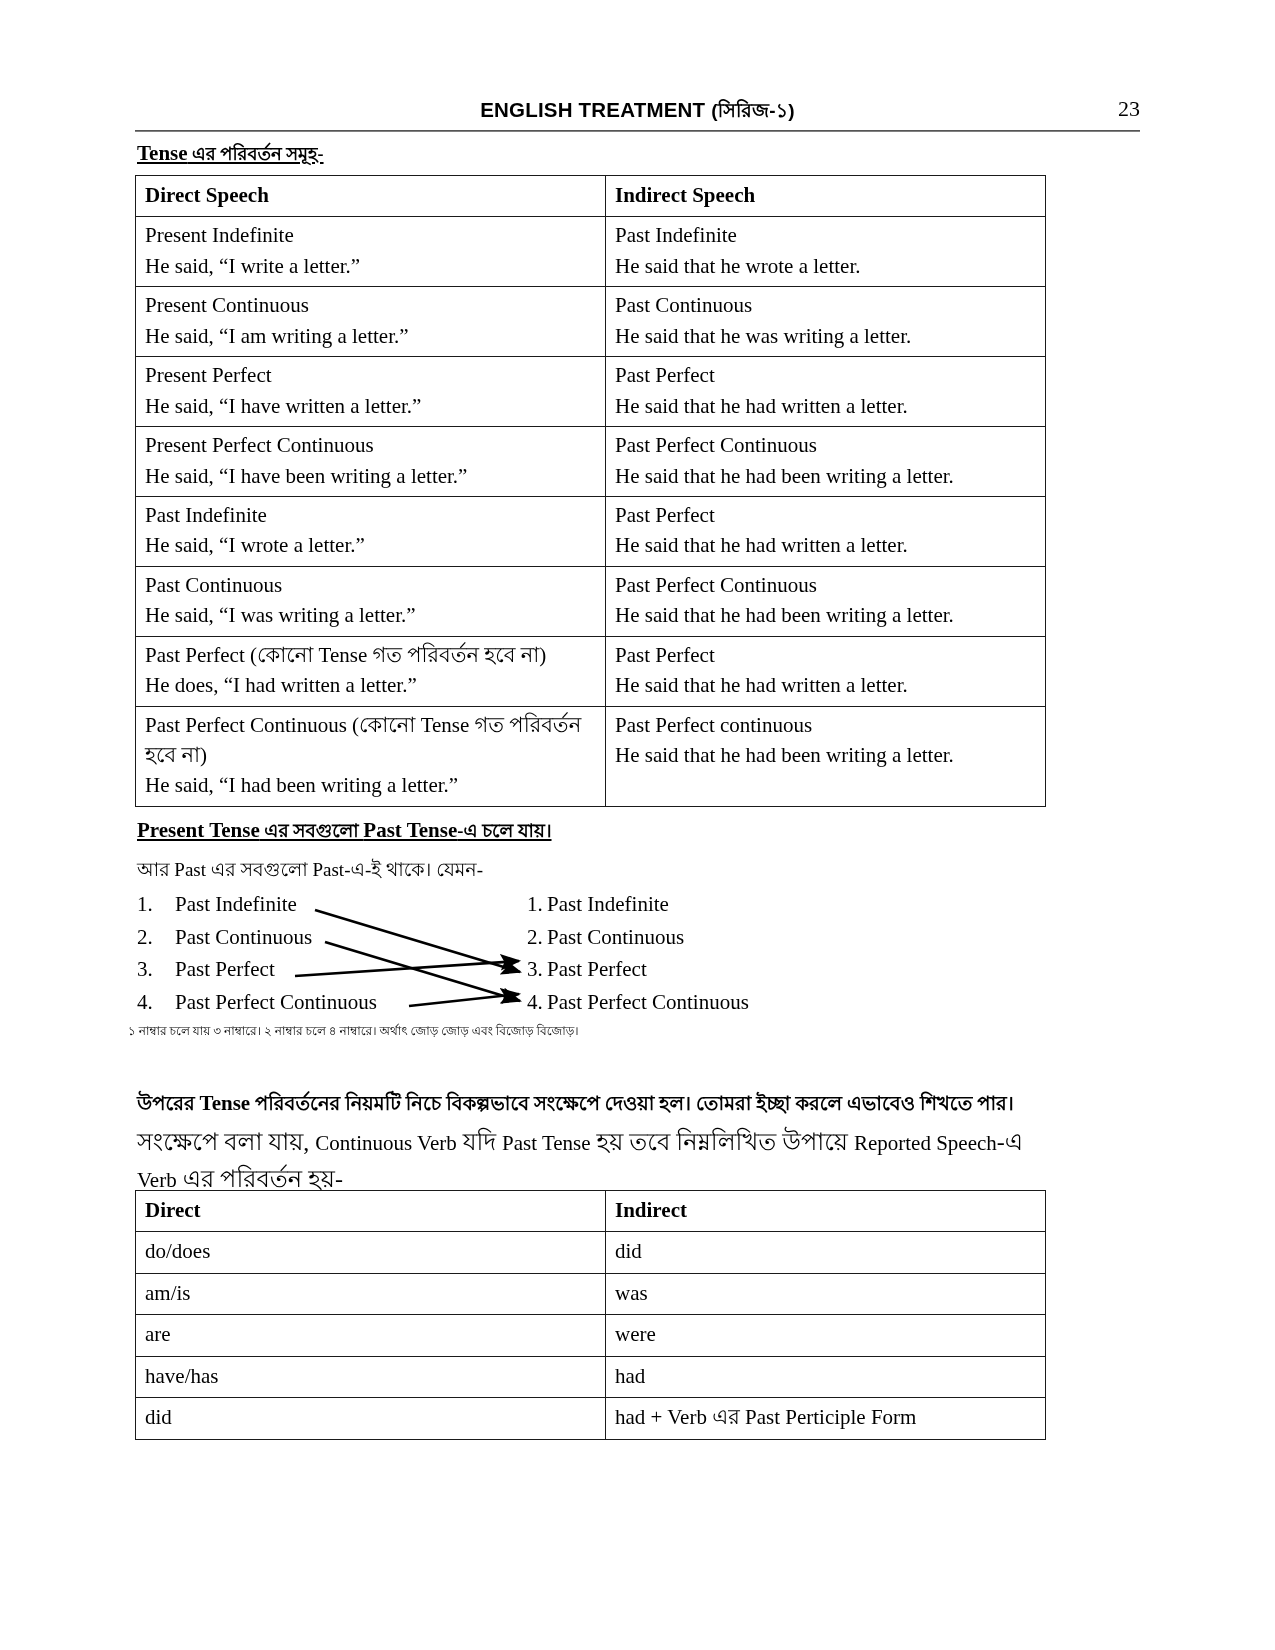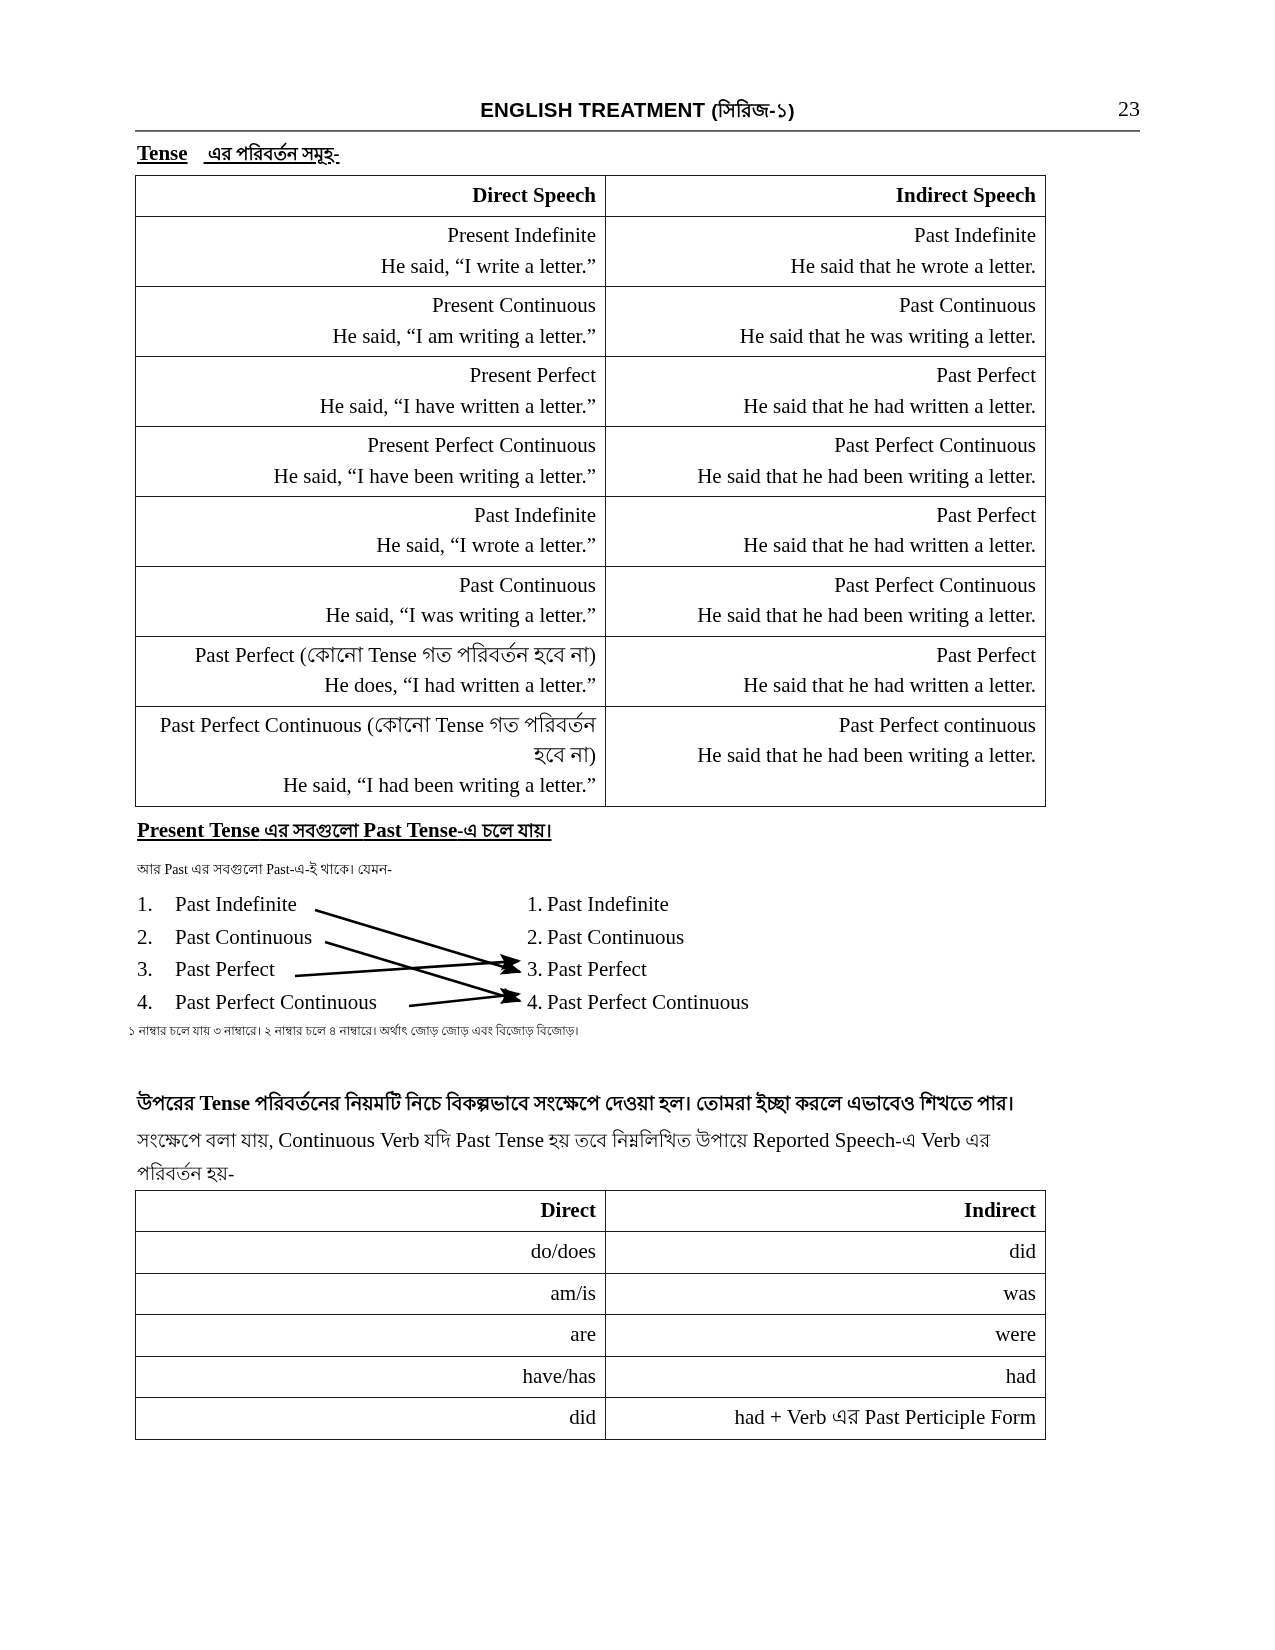--- a/index.html
+++ b/index.html
@@ -63,34 +63,33 @@
   
   .sec-heading {
     position: absolute;
     left: 137px;
     top: 140px;
     font-size: 21px;
     font-weight: bold;
     text-decoration: underline;
     white-space: nowrap;
   }
-  .sec-heading .bn { font-size: 18px; font-weight: bold; margin-left: 16px; }
+  .sec-heading .bn { font-size: 18px; font-weight: bold; }
 
   
   table.doc-table {
     border-collapse: collapse;
     table-layout: fixed;
     font-size: 21px;
     line-height: 1.45;
   }
   table.doc-table td {
     border: 1.6px solid #1a1a1a;
     vertical-align: top;
     padding: 3px 9px 5px 9px;
-    text-align: right;
   }
   table.doc-table td.head {
     font-weight: bold;
     padding-top: 4px;
     padding-bottom: 6px;
   }
   .cell-line { display: block; white-space: nowrap; }
   .cell-line.wrap { white-space: normal; }
   .bn { font-family: "Liberation Serif", "DejaVu Serif", serif; }
 
@@ -115,21 +114,21 @@
   }
   .stmt-bold .bn { font-size: 18.5px; font-weight: bold; }
 
   .stmt-plain {
     position: absolute;
     left: 137px;
     top: 855px;
     font-size: 21px;
     white-space: nowrap;
   }
-  .stmt-plain .bn { font-size: 14px; }
+  .stmt-plain .bn { font-size: 19px; }
 
   
   .map-wrap {
     position: absolute;
     left: 137px;
     top: 888px;
     width: 770px;
     height: 125px;
   }
   .map-col-left, .map-col-right {
@@ -174,21 +173,21 @@
   .alt-heading .en { font-size: 21px; font-weight: bold; font-family: "Liberation Serif", serif; }
 
   .alt-para {
     position: absolute;
     left: 137px;
     top: 1124px;
     width: 910px;
     font-size: 21px;
     line-height: 1.55;
   }
-  .alt-para .bn { font-size: 19px; }
+  .alt-para .bn { font-size: 24px; }
 
   #verb-table {
     position: absolute;
     left: 135px;
     top: 1190px;
     width: 910px;
   }
   #verb-table td:first-child { width: 470px; }
   #verb-table td:last-child  { width: 440px; }
   #verb-table td { padding: 4px 9px 6px 9px; }

